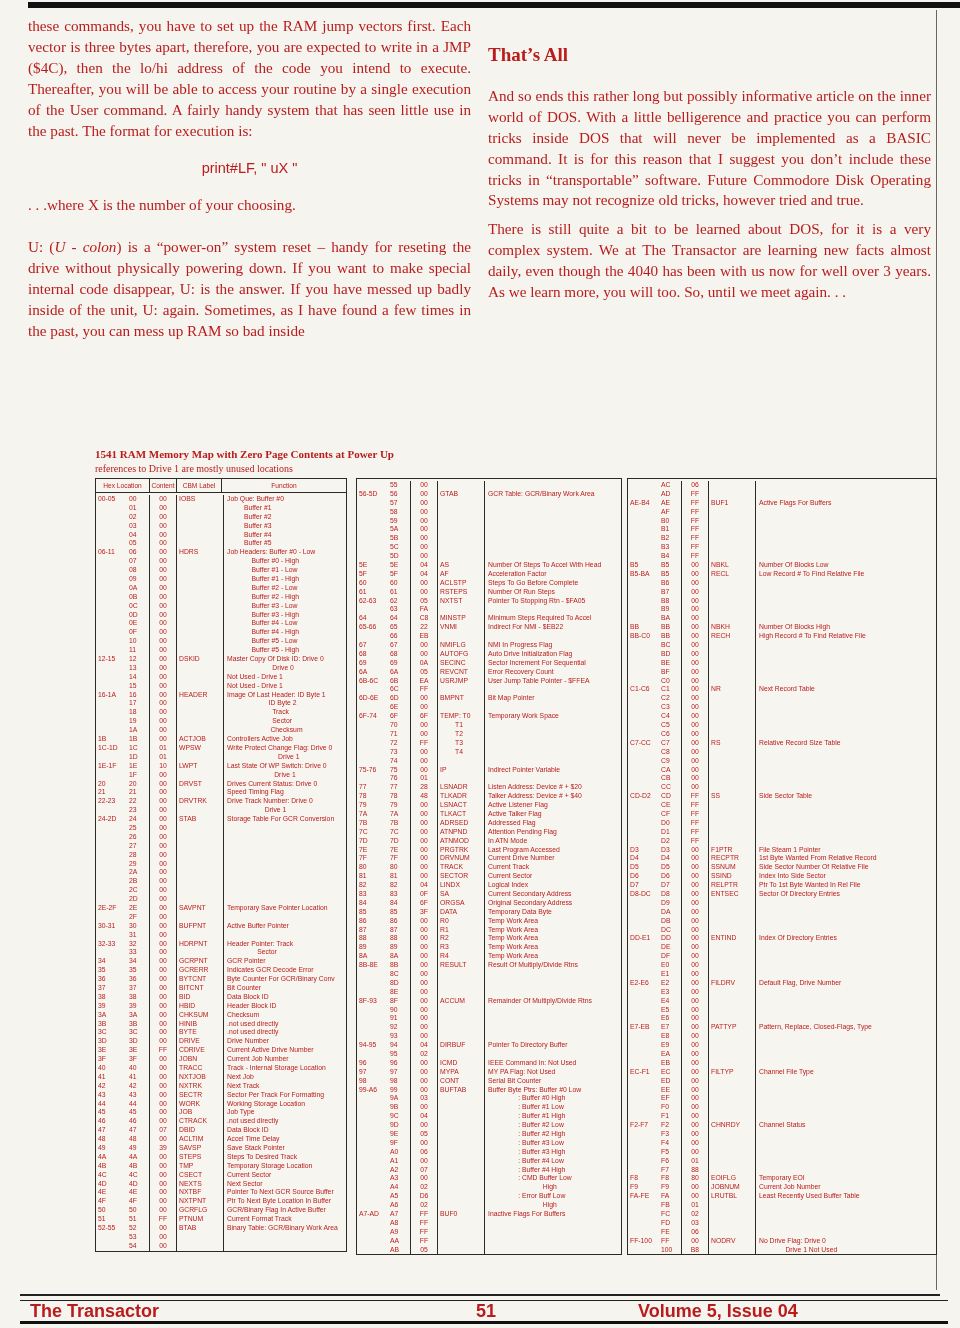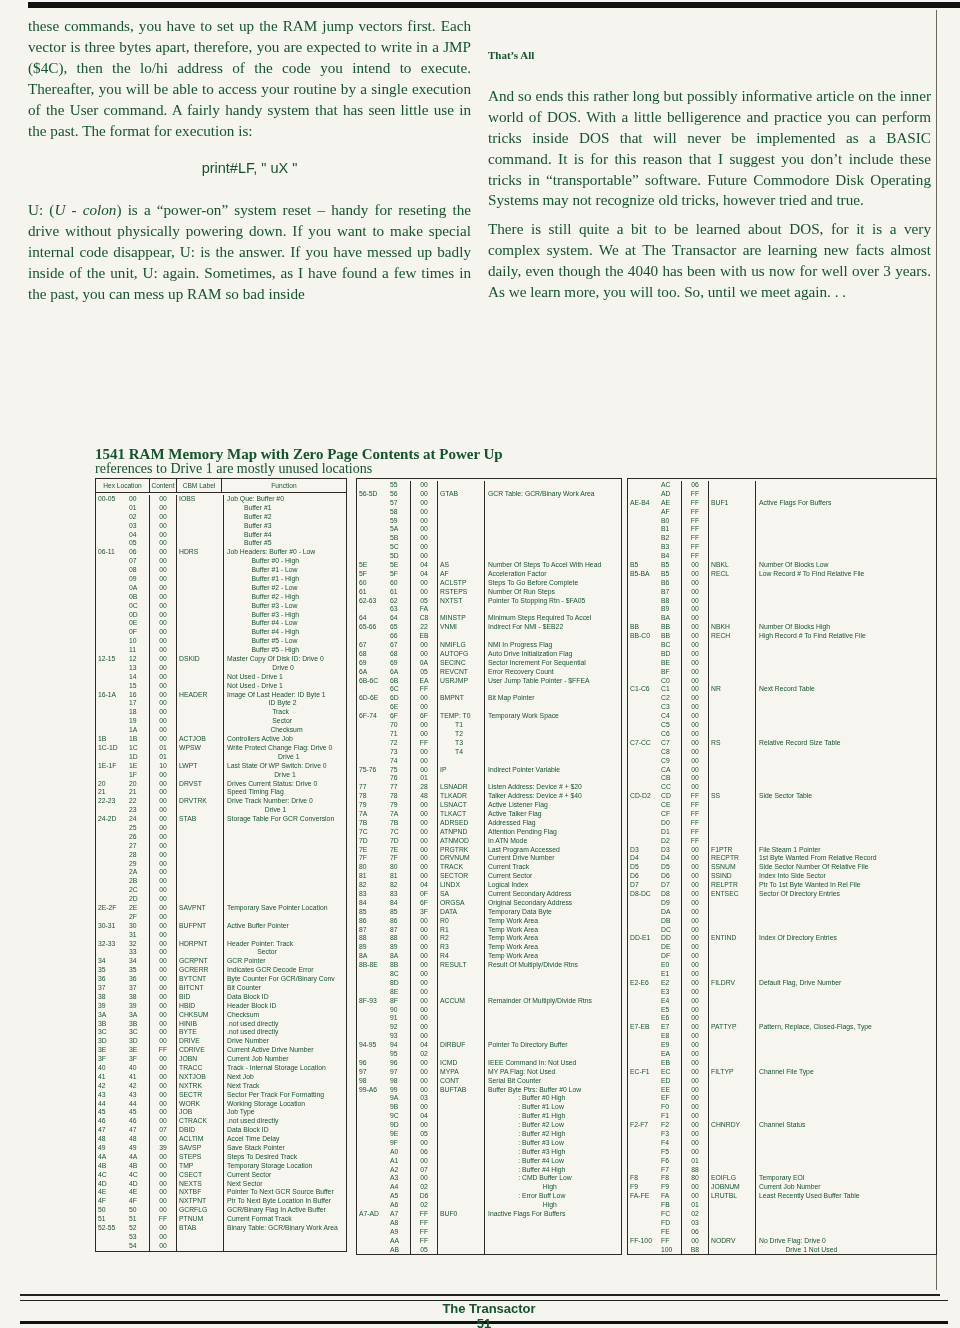--- a/index.html
+++ b/index.html
@@ -1,35 +1,35 @@
 <!DOCTYPE html>
 <html><head>
 <meta charset="utf-8">
 <style>
   html,body{margin:0;padding:0;}
   .page{position:relative;width:960px;height:1328px;background:#f6f4ee;overflow:hidden;
-        font-family:"Liberation Serif",serif;color:#14532d;}
+        font-family:"Liberation Serif",serif;color:#b91c1c;}
   .topbar{position:absolute;top:2px;left:28px;right:0;height:6px;background:#111;}
   .rightrule{position:absolute;top:10px;right:23px;width:1px;height:1280px;background:#6a675f;}
 
   
   .article{position:absolute;top:16px;left:28px;width:904px;display:flex;gap:17px;}
   .col{width:443px;font-size:15.2px;line-height:20.9px;text-align:justify;}
   .para{margin:0 0 0 0;}
   .codeline{text-align:center;font-family:"Liberation Sans",sans-serif;font-size:14.5px;
             margin:17px 0 16px 0;}
-  .sechead{font-weight:bold;font-size:11px;margin:29px 0 20px 0;text-align:left;}
+  .sechead{font-weight:bold;font-size:19px;margin:29px 0 20px 0;text-align:left;}
   .mt{margin-top:21px;}
   .mt2{margin-top:8px;}
   em.ucolon{font-style:italic;margin-top:47px;}
 
   
   .tablewrap{position:absolute;top:446px;left:68px;}
-  .tabletitle{font-weight:bold;font-size:15px;line-height:16px;margin-left:27px;}
-  .tablesub{font-size:14px;line-height:14px;margin-left:27px;margin-bottom:2px;}
+  .tabletitle{font-weight:bold;font-size:11px;line-height:16px;margin-left:27px;}
+  .tablesub{font-size:10px;line-height:14px;margin-left:27px;margin-bottom:2px;}
   .tables{display:flex;align-items:flex-start;margin-left:27px;}
   .memtable{border:1px solid #2b2a26;background:#f7f5ef;
             font-family:"Liberation Sans",sans-serif;font-size:6.8px;}
   .memtable.w1{width:250px;margin-right:9px;}
   .memtable.w2{width:264px;margin-right:5px;}
   .memtable.w3{width:308px;}
   .mheader{display:flex;border-bottom:1px solid #2b2a26;height:13px;line-height:13px;}
   .hcell{text-align:center;font-size:6.6px;}
   .h-hex{width:53px;}
   .h-content{width:26px;border-left:1px solid #2b2a26;}
@@ -42,36 +42,37 @@
   .c-hex{width:20px;text-align:left;}
   .c-content{width:26px;border-left:1px solid #2b2a26;text-align:center;}
   .c-label{width:44px;border-left:1px solid #2b2a26;padding-left:2px;}
   .c-func{flex:1;border-left:1px solid #2b2a26;padding-left:3px;}
 
   
   .footrule{position:absolute;left:20px;right:20px;top:1294px;height:2px;background:#222;}
   .footer{position:absolute;left:20px;right:12px;top:1300px;height:20px;
           border-top:1px solid #222;border-bottom:3px solid #111;
           display:flex;align-items:center;font-family:"Liberation Sans",sans-serif;
-          font-weight:bold;font-size:13px;flex-direction:column;}
+          font-weight:bold;font-size:18px;}
   .foot-left{flex:1;text-align:left;padding-left:10px;}
   .foot-page{flex:1;text-align:center;}
   .foot-right{flex:1;text-align:left;padding-right:6px;}
 </style>
 </head>
 <body>
 
 <div class="page">
   <div class="topbar"></div>
   <div class="rightrule"></div>
 
   <div class="article">
     <div class="col">
       <p class="para">these commands, you have to set up the RAM jump vectors first. Each vector is three bytes apart, therefore, you are expected to write in a JMP ($4C), then the lo/hi address of the code you intend to execute. Thereafter, you will be able to access your routine by a single execution of the User command. A fairly handy system that has seen little use in the past. The format for execution is:</p>
       <p class="codeline">print#LF, " uX "</p>
+      <p class="para">. . .where X is the number of your choosing.</p>
       <p class="para mt"><span>U: (</span><em class="ucolon">U - colon</em><span>) is a “power-on” system reset – handy for reseting the drive without physically powering down. If you want to make special internal code disappear, U: is the answer. If you have messed up badly inside of the unit, U: again. Sometimes, as I have found a few times in the past, you can mess up RAM so bad inside</span></p>
     </div>
     <div class="col">
       <p class="sechead">That’s All</p>
       <p class="para">And so ends this rather long but possibly informative article on the inner world of DOS. With a little belligerence and practice you can perform tricks inside DOS that will never be implemented as a BASIC command. It is for this reason that I suggest you don’t include these tricks in “transportable” software. Future Commodore Disk Operating Systems may not recognize old tricks, however tried and true.</p>
       <p class="para mt2">There is still quite a bit to be learned about DOS, for it is a very complex system. We at The Transactor are learning new facts almost daily, even though the 4040 has been with us now for well over 3 years. As we learn more, you will too. So, until we meet again. . .</p>
     </div>
   </div>
 
   <div class="tablewrap">

